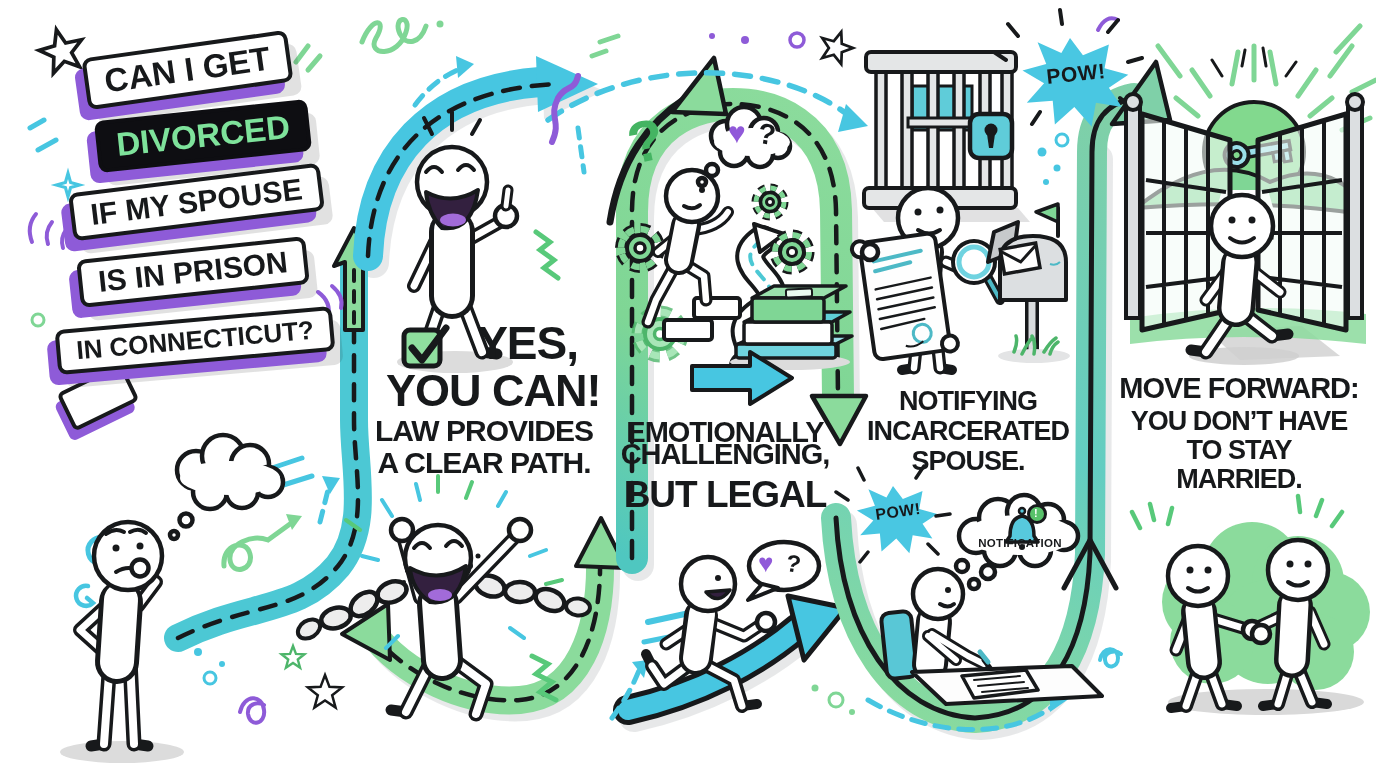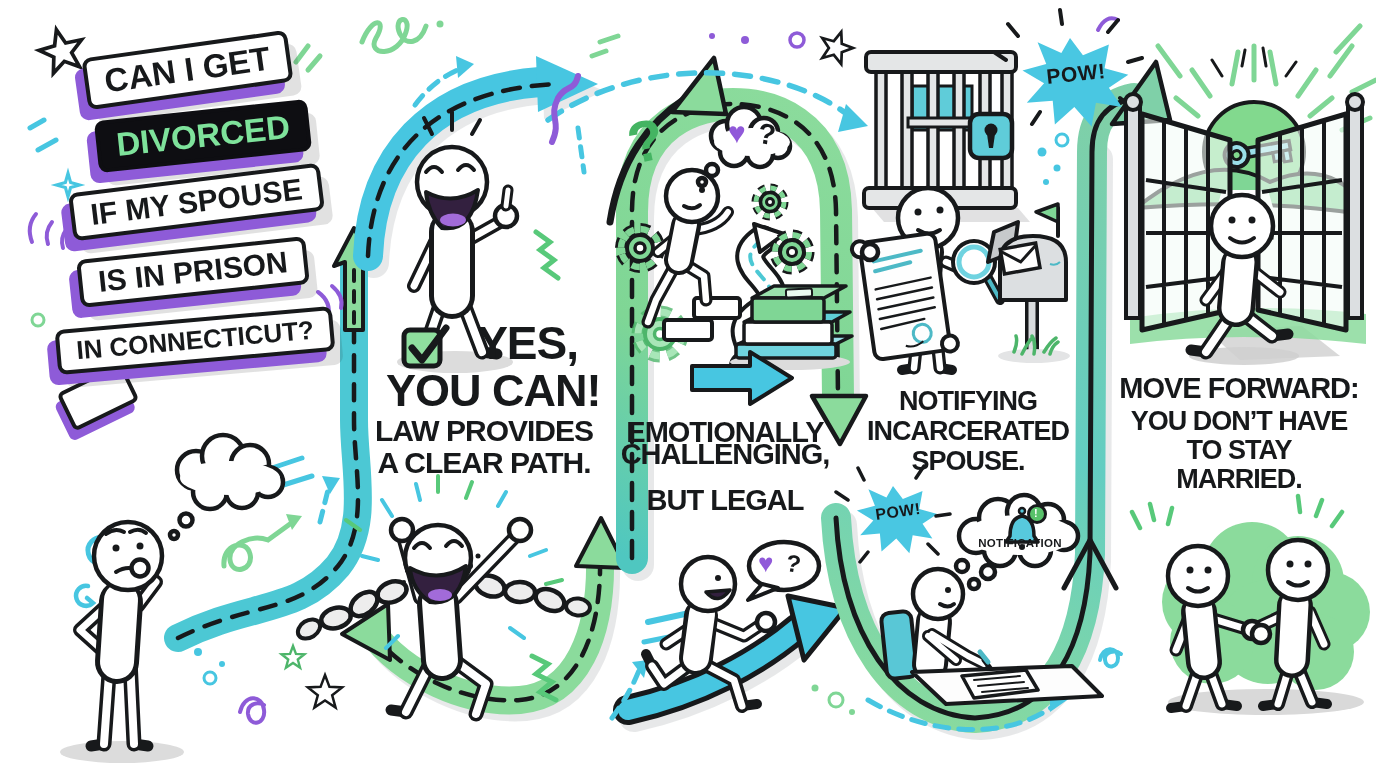--- a/index.html
+++ b/index.html
@@ -554,21 +554,21 @@
 <div class="yesrow" style="left:398px;top:320px;width:180px">
   <span style="width:52px;height:46px;display:inline-block"></span>
   <span class="cap" style="position:static;font-size:46px">YES,</span>
 </div>
 <div class="cap" style="left:386px;top:368px;width:200px;font-size:45px">YOU CAN!</div>
 <div class="cap" style="left:374px;top:416px;width:220px;font-size:30px">LAW PROVIDES</div>
 <div class="cap" style="left:374px;top:448px;width:220px;font-size:30px">A CLEAR PATH.</div>
 
 <div class="cap" style="left:620px;top:418px;width:210px;font-size:29px">EMOTIONALLY</div>
 <div class="cap" style="left:620px;top:440px;width:210px;font-size:29px">CHALLENGING,</div>
-<div class="cap" style="left:620px;top:486px;width:210px;font-size:29px">BUT LEGAL</div>
+<div class="cap" style="left:620px;top:476px;width:210px;font-size:37px">BUT LEGAL</div>
 
 <svg class="abs" style="left:688px;top:348px;z-index:4" width="110" height="60">
   <polygon points="4,18 62,18 62,4 104,30 62,56 62,42 4,42" fill="#47c6e1" stroke="#17191b" stroke-width="4" stroke-linejoin="round"></polygon>
 </svg>
 
 <div class="cap" style="left:862px;top:388px;width:212px;font-size:27px">NOTIFYING</div>
 <div class="cap" style="left:862px;top:418px;width:212px;font-size:27px">INCARCERATED</div>
 <div class="cap" style="left:862px;top:448px;width:212px;font-size:27px">SPOUSE.</div>
 
 <div class="cap" style="left:1114px;top:374px;width:250px;font-size:29px">MOVE FORWARD:</div>

